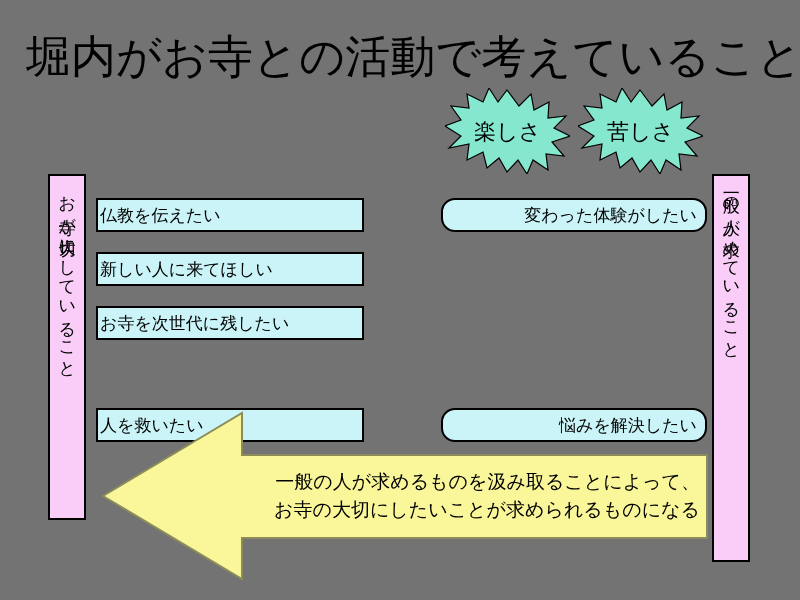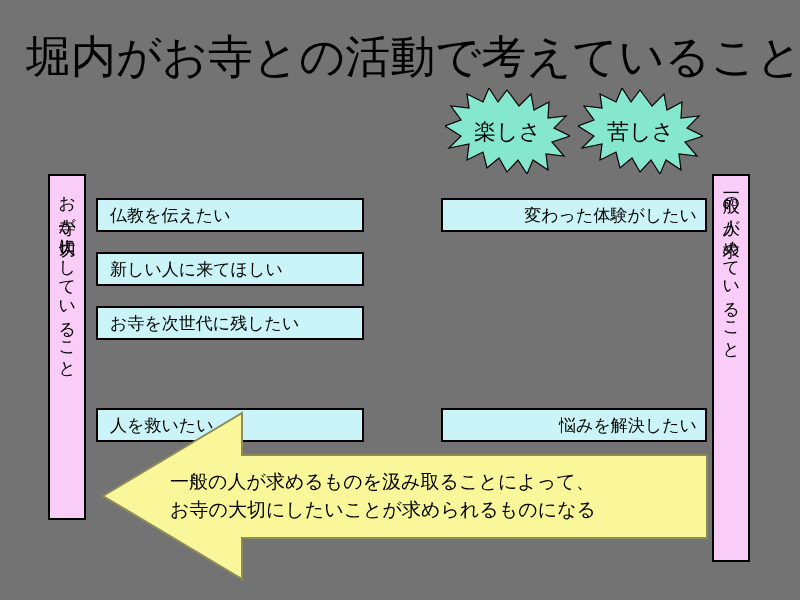--- a/index.html
+++ b/index.html
@@ -95,22 +95,22 @@
     background: #CAF4F7;
     border: 2px solid #000000;
     box-sizing: border-box;
     display: flex;
     align-items: center;
     font-size: 17px;
     line-height: 1;
     white-space: nowrap;
     color: #000000;
   }
-  .idea-box.left-col  { left: 96px;  width: 268px; justify-content: flex-start; padding-left: 12px; }
-  .idea-box.right-col { left: 441px; width: 266px; justify-content: flex-end;   padding-right: 8px; }
+  .idea-box.left-col  { left: 96px;  width: 268px; justify-content: flex-start; padding-left: 2px; }
+  .idea-box.right-col { left: 441px; width: 266px; justify-content: flex-end;   padding-right: 8px; border-radius: 14px; }
 
   .row-0 { top: 198px; }
   .row-1 { top: 252px; }
   .row-2 { top: 306px; }
   .row-3 { top: 360px; margin-top: 48px; }
 
   
   #arrow-wrap {
     position: absolute;
     left: 100px;
@@ -127,21 +127,21 @@
     display: block;
   }
   #arrow-text {
     position: absolute;
     left: 70px;
     top: 40px;
     width: 530px;
     height: 92px;
     display: flex;
     flex-direction: column;
-    align-items: flex-start;
+    align-items: flex-end;
     justify-content: center;
     font-size: 19px;
     line-height: 1.45;
     color: #000000;
     text-align: center;
     white-space: nowrap;
   }
 </style>
 </head>
 <body>

